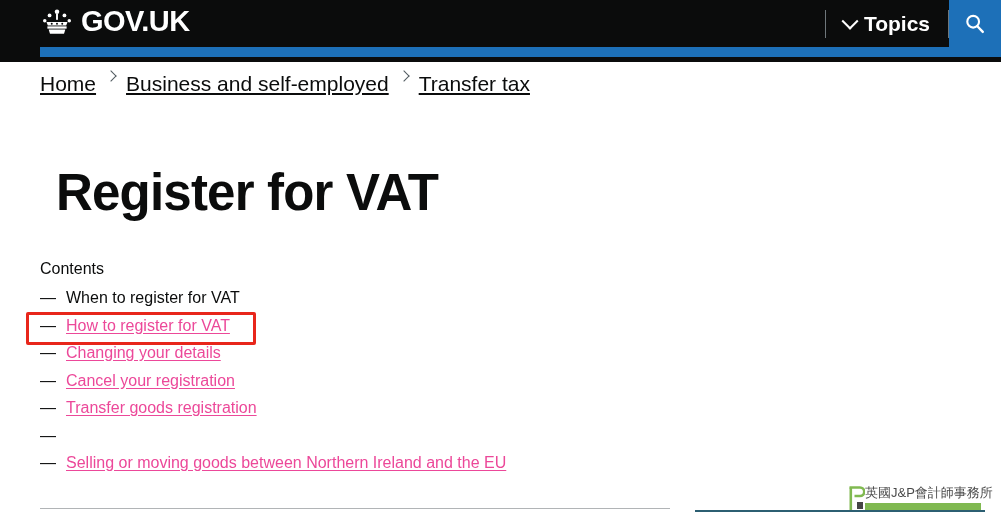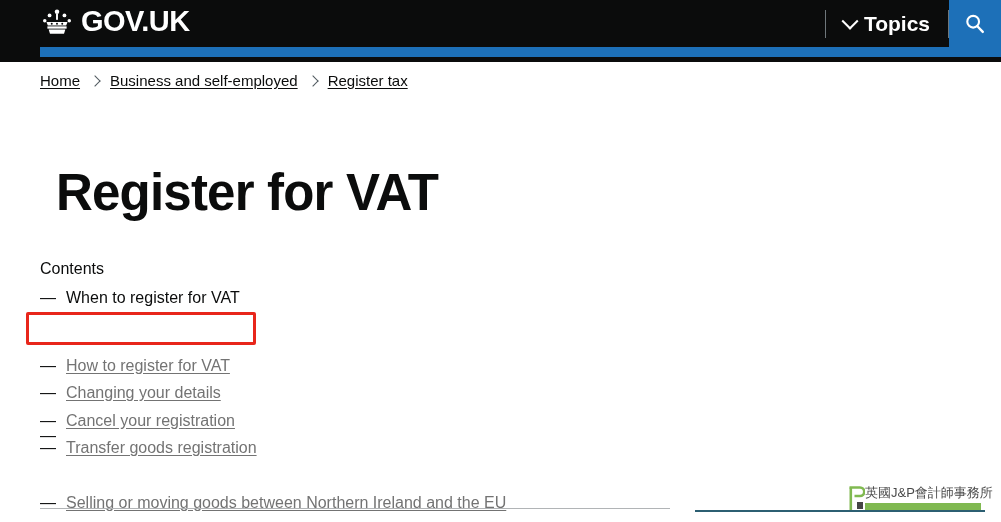--- a/index.html
+++ b/index.html
@@ -102,22 +102,22 @@
     height: 10px;
     background: #1d70b8;
   }
 
   
   .breadcrumbs {
     position: absolute;
     top: 72px;
     left: 40px;
     display: flex;
-    align-items: center;
-    font-size: 15px;
+    align-items: flex-start;
+    font-size: 21px;
     white-space: nowrap;
   }
   .crumb {
     color: #0b0c0c;
     text-decoration: underline;
     text-underline-offset: 2px;
     cursor: pointer;
   }
   .crumb-sep {
     display: inline-block;
@@ -166,25 +166,24 @@
     font-size: 16px;
   }
   .dash {
     display: inline-block;
     width: 19px;
     margin-right: 7px;
     color: #0b0c0c;
     flex: none;
   }
   .item-link {
-    color: #737373;
+    color: #ec4899;
     text-decoration: underline;
     text-underline-offset: 2px;
     cursor: pointer;
-    margin-top: 40px;
   }
   .item-current {
     color: #0b0c0c;
     text-decoration: none;
   }
 
   
   .highlight-box {
     position: absolute;
     left: 26px;
@@ -287,21 +286,21 @@
     </svg>
   </button>
 </div>
 <div class="blue-rule"></div>
 
 <nav class="breadcrumbs">
   <a class="crumb" href="#">Home</a>
   <span class="crumb-sep"></span>
   <a class="crumb" href="#">Business and self-employed</a>
   <span class="crumb-sep"></span>
-  <a class="crumb" href="#">Register tax</a>
+  <a class="crumb" href="#">Transfer tax</a>
 </nav>
 
 <h1 class="page-title">Register for VAT</h1>
 
 <div class="contents-label">Contents</div>
 
 <ul class="contents-list">
   <li class="contents-item">
     <span class="dash">—</span>
     <span class="item-current">When to register for VAT</span>

